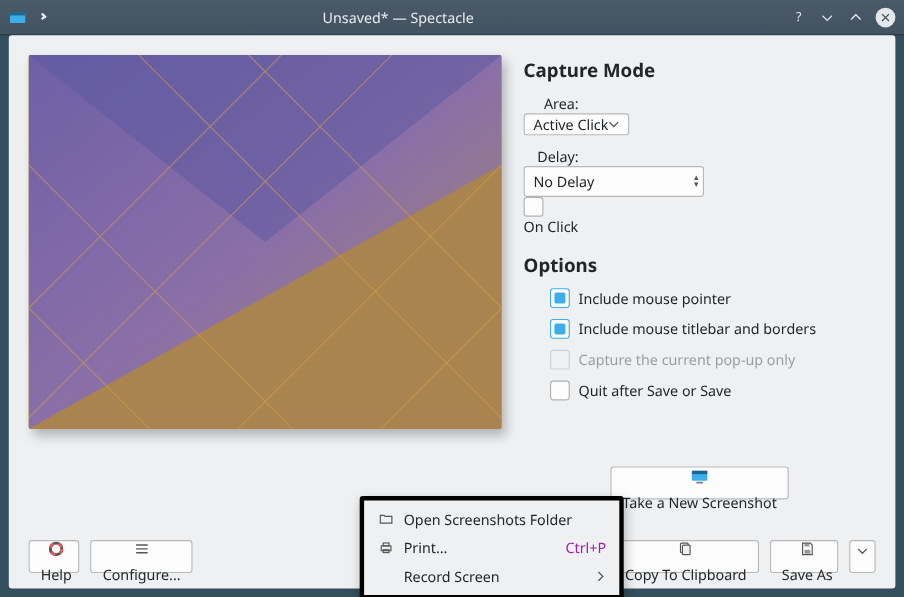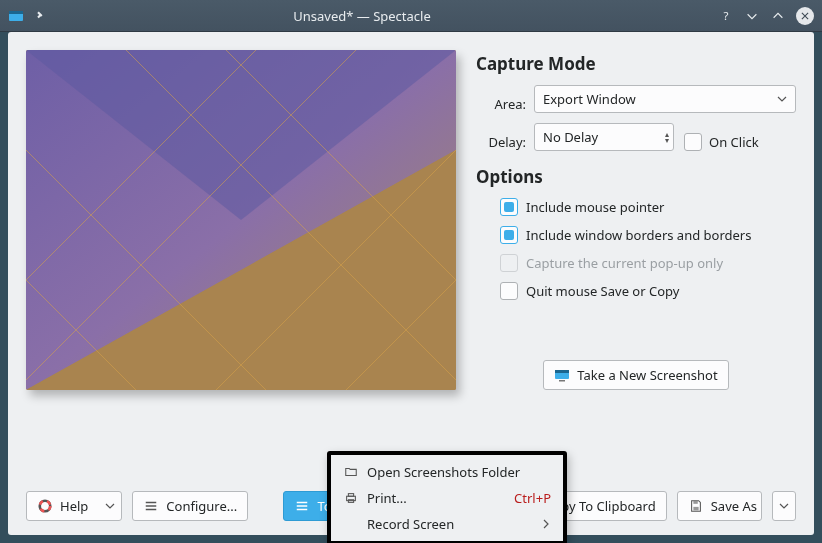--- a/index.html
+++ b/index.html
@@ -56,35 +56,35 @@
     flex-shrink: 0;
     position: relative;
     border-radius: 2px;
     overflow: hidden;
     box-shadow: 4px 6px 10px rgba(0,0,0,0.25);
     background: #a9844f;
   }
   .preview svg { width: 100%; height: 100%; display: block; }
   .right-panel { flex: 1; padding-top: 0; }
   .section-title { font-weight: bold; font-size: 17px; margin: 2px 0 10px 0; }
-  .row { display: flex; align-items: flex-end; margin-bottom: 10px; }
+  .row { display: flex; align-items: flex-start; margin-bottom: 10px; flex-direction: column; }
   .row .lbl { width: 58px; text-align: right; padding-right: 8px; color: #232627; }
   .select, .spin {
     height: 28px;
     background: #fcfcfd;
     border: 1px solid #b6b9bc;
     border-radius: 3px;
     display: flex; align-items: center;
     padding: 0 8px;
     position: relative;
   }
   .select { flex: 1; }
   .select .sel-text { flex: 1; }
   .chevron { display: inline-flex; }
-  .spin { width: 140px; }
+  .spin { width: 164px; }
   .spin .sel-text { flex: 1; }
   .spin-btns { display: flex; flex-direction: column; margin-right: -4px; }
   .spin-btns span { line-height: 6px; font-size: 8px; color: #555; }
   .check-row { display: flex; align-items: center; gap: 8px; margin: 4px 0 10px 24px; }
   .chk {
     width: 18px; height: 18px;
     border: 1px solid #aeb1b4;
     border-radius: 3px;
     background: #fcfcfd;
     display: flex; align-items: center; justify-content: center;
@@ -103,20 +103,21 @@
   .btn {
     height: 30px;
     background: #fcfcfd;
     border: 1px solid #b6b9bc;
     border-radius: 3px;
     display: inline-flex;
     align-items: center;
     padding: 0 10px;
     gap: 7px;
     cursor: default;
+    flex-direction: column;
   }
   .btn .bicon { width: 16px; height: 16px; display: flex; align-items:center; justify-content:center; }
   .btn.primary-selected {
     background: #3daee9;
     border-color: #2e9bd4;
     color: #fff;
   }
   .btn.split { padding-right: 6px; }
   .btn .split-chev { margin-left: 4px; padding-left: 6px; }
   .buttonbar {
@@ -141,21 +142,21 @@
     z-index: 10;
   }
   .menu .mitem {
     display: flex; align-items: center;
     height: 26px;
     padding: 0 12px;
     gap: 8px;
   }
   .menu .mitem .micon { width: 16px; display: flex; align-items:center; justify-content:center; }
   .menu .mitem .mtext { flex: 1; }
-  .menu .mitem .mshort { color: #b91c1c; }
+  .menu .mitem .mshort { color: #a21caf; }
 </style>
 </head>
 <body>
 
 <div class="window">
 
   <div class="titlebar">
     <div class="left-icons">
       <span class="icon">
         <svg viewBox="0 0 16 16" width="16" height="16">
@@ -223,21 +224,21 @@
           </g>
         </svg>
       </div>
 
       <div class="right-panel">
         <div class="section-title">Capture Mode</div>
 
         <div class="row">
           <div class="lbl">Area:</div>
           <div class="select">
-            <span class="sel-text">Export Window</span>
+            <span class="sel-text">Active Click</span>
             <span class="chevron">
               <svg width="10" height="10" viewBox="0 0 10 10">
                   <path d="M1 3 L5 7 L9 3" stroke="#555" stroke-width="1.2" fill="none"></path>
                 </svg>
             </span>
           </div>
         </div>
 
         <div class="row">
           <div class="lbl">Delay:</div>
@@ -255,29 +256,29 @@
         </div>
 
         <div class="section-title" style="margin-top:14px">Options</div>
 
         <div class="check-row">
           <div class="chk checked"></div>
           <span>Include mouse pointer</span>
         </div>
         <div class="check-row">
           <div class="chk checked"></div>
-          <span>Include window borders and borders</span>
+          <span>Include mouse titlebar and borders</span>
         </div>
         <div class="check-row disabled">
           <div class="chk"></div>
           <span>Capture the current pop-up only</span>
         </div>
         <div class="check-row">
           <div class="chk"></div>
-          <span>Quit mouse Save or Copy</span>
+          <span>Quit after Save or Save</span>
         </div>
 
         <div class="new-ss-wrap">
           <div class="btn">
             <span class="bicon">
               <svg viewBox="0 0 16 16" width="16" height="16">
                   <rect x="1" y="3" width="14" height="9" rx="1" fill="#3daee9"></rect>
                   <rect x="1" y="3" width="14" height="3" fill="#1b668f"></rect>
                   <rect x="5" y="13" width="6" height="1.5" fill="#777"></rect>
                 </svg>

